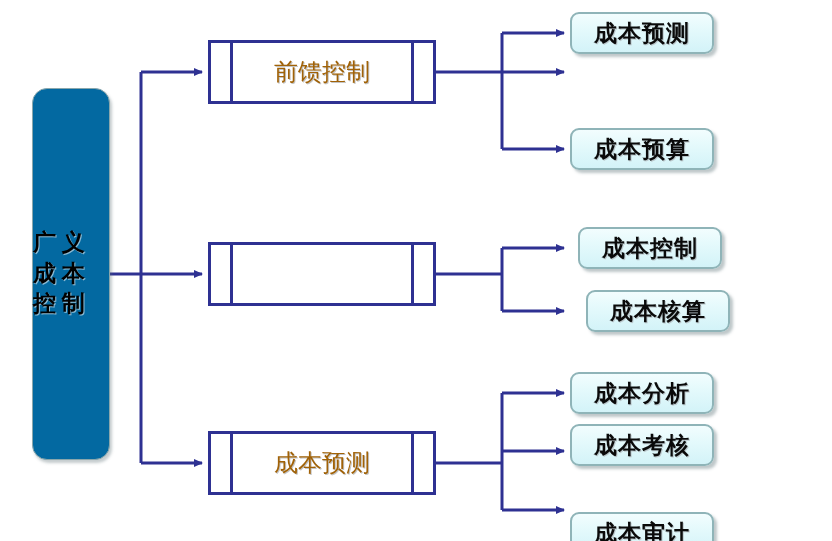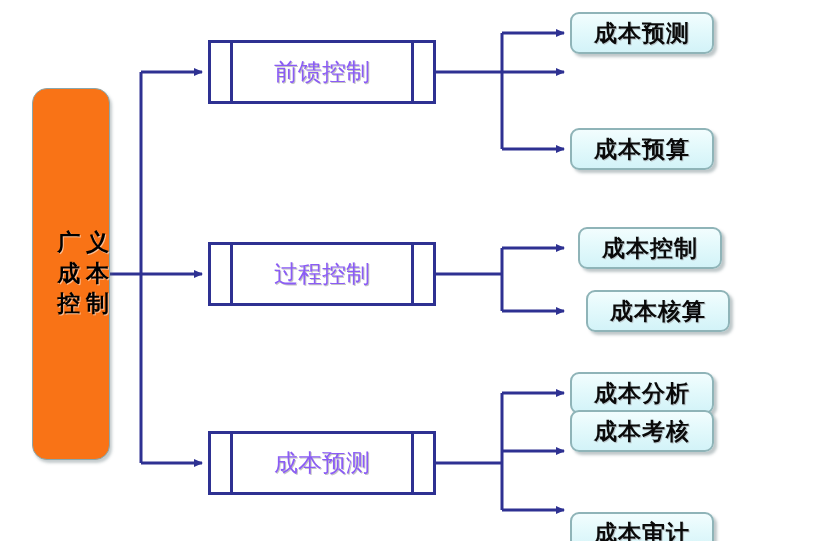--- a/index.html
+++ b/index.html
@@ -7,25 +7,25 @@
        font-family:"Liberation Serif","DejaVu Serif",serif;}
   #canvas{position:relative;width:832px;height:541px;background:#fff;}
 
   
   #wires{position:absolute;left:0;top:0;width:832px;height:541px;}
 
   
   .root-box{
     position:absolute;
     left:32px; top:88px; width:78px; height:372px;
-    background:#f97316;
+    background:#0369a1;
     border:1.5px solid #8aa7ac;
     border-radius:15px;
     box-sizing:border-box;
-    display:flex; align-items:center; justify-content:flex-end;
+    display:flex; align-items:center; justify-content:flex-start;
     box-shadow:2px 3px 3px rgba(90,110,115,0.35);
   }
   .root-label{
     font-size:23px; font-weight:bold; color:#000;
     line-height:1.32; text-align:center; letter-spacing:0px;
     white-space:pre-line;
     text-shadow:1px 1px 0 rgba(255,255,255,0.55);
   }
 
   
@@ -36,21 +36,21 @@
     background:#ffffff;
     box-sizing:border-box;
     display:flex; align-items:center; justify-content:center;
   }
   .proc-box .divider{
     position:absolute; top:0; bottom:0; width:3px; background:#2e3192;
   }
   .proc-box .divider.left{ left:19px; }
   .proc-box .divider.right{ right:19px; }
   .proc-label{
-    font-size:24px; font-weight:400; color:#8b5cf6;
+    font-size:24px; font-weight:400; color:#a16207;
     text-shadow:1px 1px 0 rgba(170,170,170,0.7);
     position:relative; z-index:2;
   }
 
   
   .leaf-box{
     position:absolute;
     left:570px; width:144px; height:42px;
     border:2px solid #8fb4b8;
     border-radius:9px;
@@ -112,21 +112,20 @@
 
   <div class="proc-box" style="left:208px; top:40px;">
     <span class="divider left"></span>
     <span class="divider right"></span>
     <span class="proc-label">前馈控制</span>
   </div>
 
   <div class="proc-box" style="left:208px; top:242px;">
     <span class="divider left"></span>
     <span class="divider right"></span>
-    <span class="proc-label">过程控制</span>
   </div>
 
   <div class="proc-box" style="left:208px; top:431px;">
     <span class="divider left"></span>
     <span class="divider right"></span>
     <span class="proc-label">成本预测</span>
   </div>
 
   <div class="leaf-box" style="top:12px;">
     <span class="leaf-label">成本预测</span>
@@ -138,20 +137,20 @@
   <div class="leaf-box" style="top:227px;margin-left:8px;">
     <span class="leaf-label">成本控制</span>
   </div>
   <div class="leaf-box" style="top:290px;margin-left:16px;">
     <span class="leaf-label">成本核算</span>
   </div>
 
   <div class="leaf-box" style="top:372px;">
     <span class="leaf-label">成本分析</span>
   </div>
-  <div class="leaf-box" style="top:410px;">
+  <div class="leaf-box" style="top:424px;">
     <span class="leaf-label">成本考核</span>
   </div>
   <div class="leaf-box" style="top:512px;">
     <span class="leaf-label">成本审计</span>
   </div>
 
 </div>
 
 </body></html>

